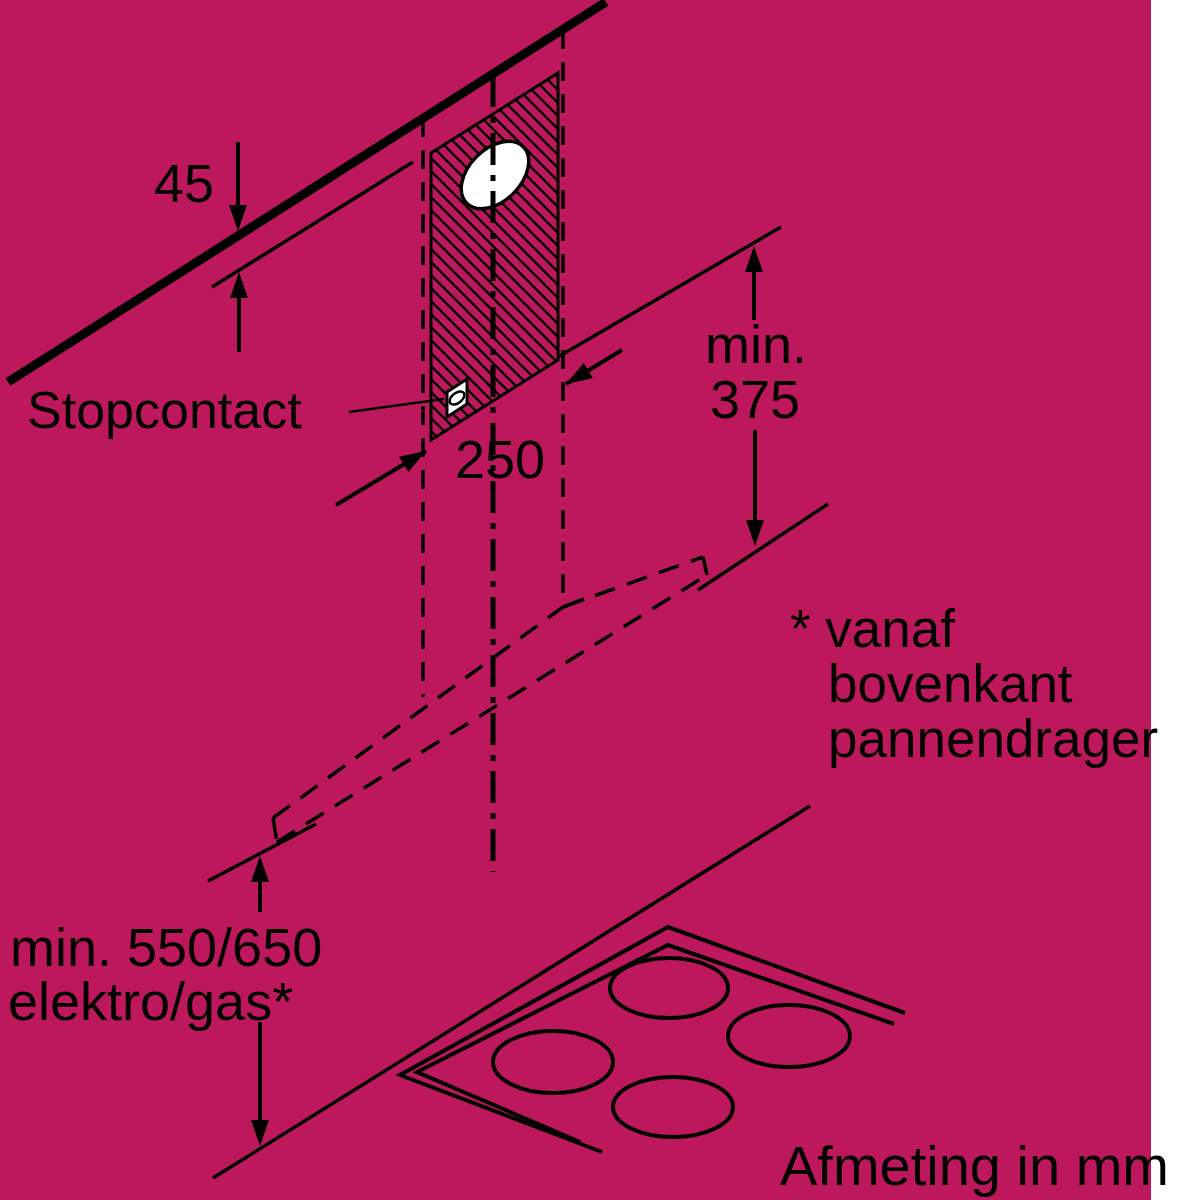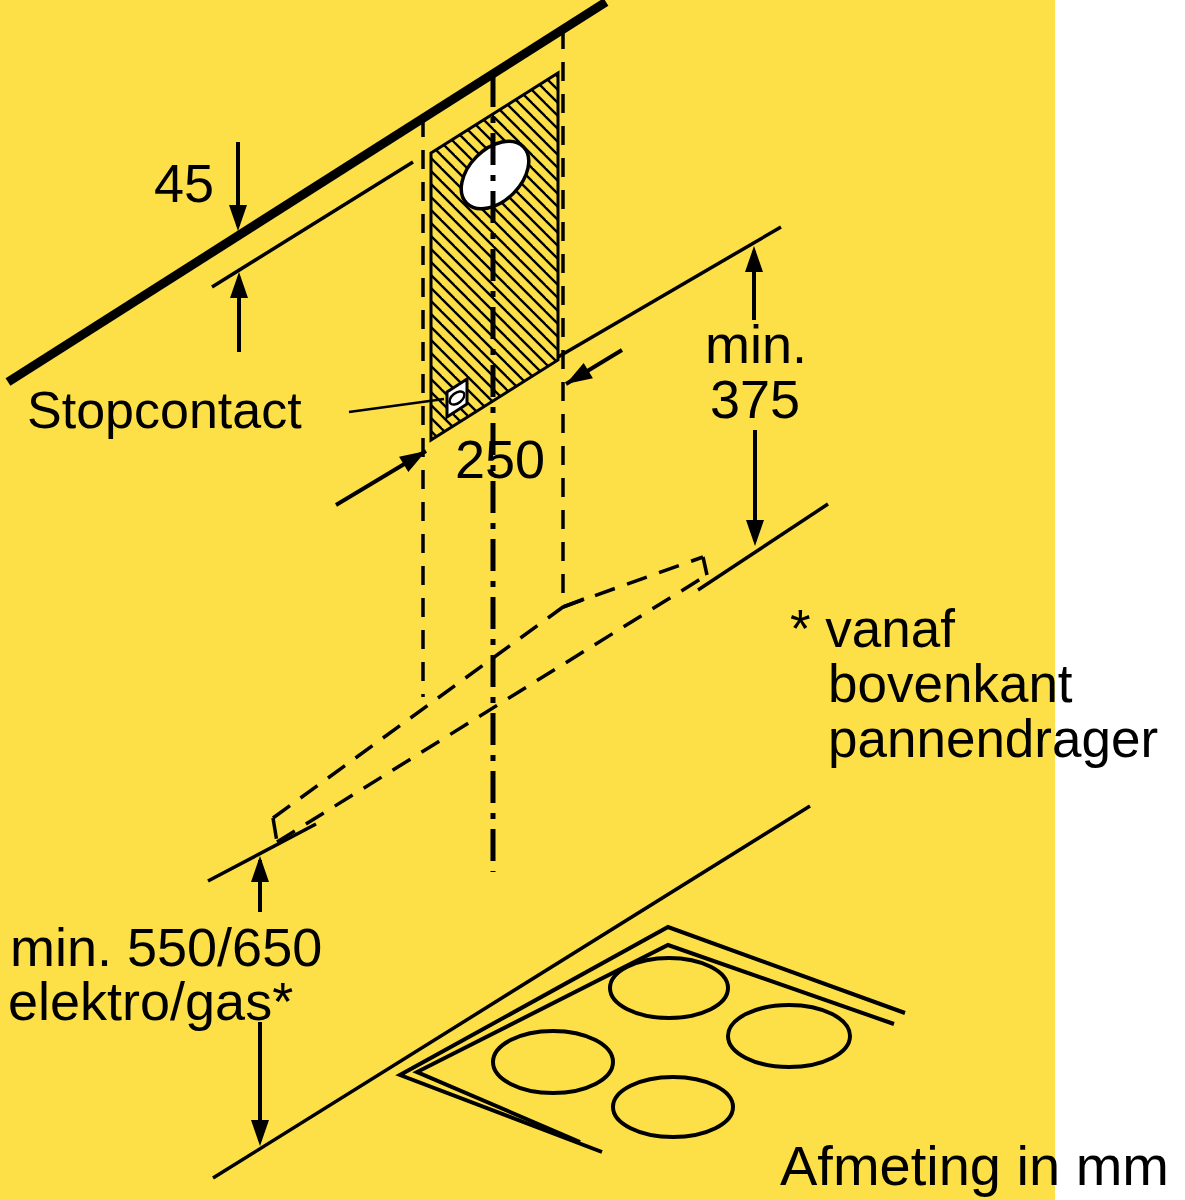--- a/index.html
+++ b/index.html
@@ -2,23 +2,23 @@
 <html><head>
 <meta charset="utf-8">
 <style>
   html, body {
     margin: 0;
     padding: 0;
     background: #ffffff;
   }
   .stage {
     position: relative;
-    width: 1055px;
+    width: 1151px;
     height: 1200px;
-    background: #fde047;
+    background: #be185d;
     font-family: "Liberation Sans", sans-serif;
   }
   svg { display: block; }
   text {
     font-family: "Liberation Sans", sans-serif;
     fill: #000000;
   }
   .dim-label { font-size: 54px; }
   .dim-label-large { font-size: 56px; }
   .callout-label { font-size: 52px; }

